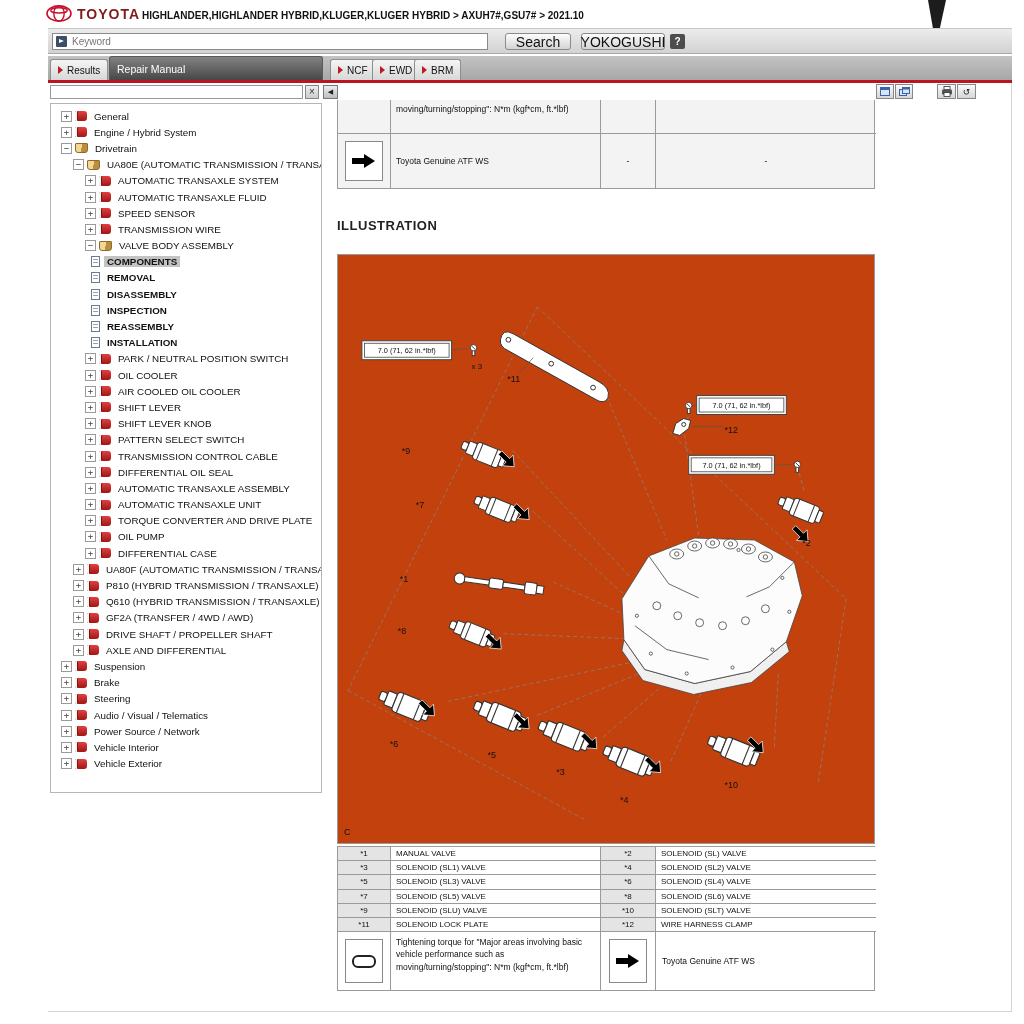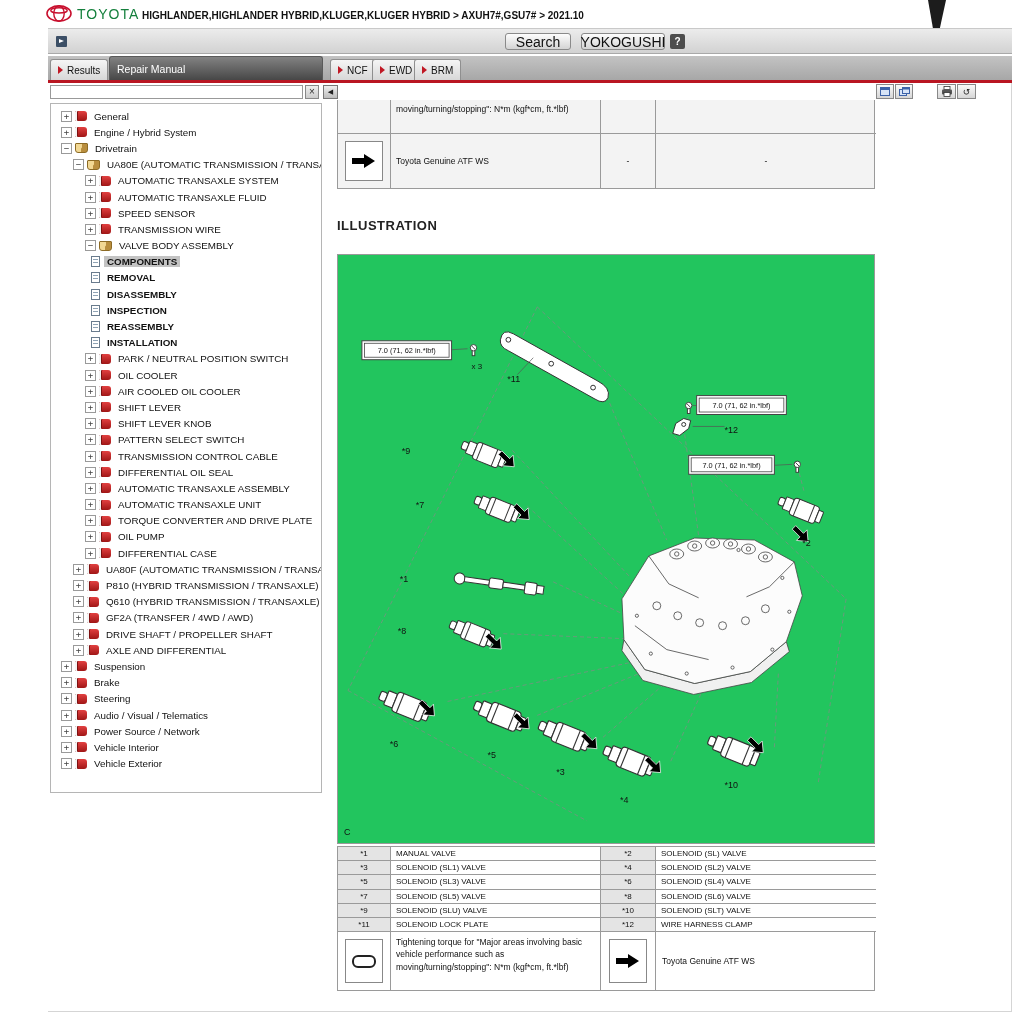--- a/index.html
+++ b/index.html
@@ -2,21 +2,21 @@
 <html><head>
 <meta charset="utf-8">
 <style>
   *{box-sizing:border-box;margin:0;padding:0;}
   body{width:1024px;height:1024px;position:relative;background:#fff;overflow:hidden;
        font-family:"Liberation Sans",sans-serif;color:#111;}
   .abs{position:absolute;}
 
   
   .logo{left:46px;top:5px;display:flex;align-items:center;gap:5px;}
-  .logo-text{color:#15803d;font-weight:normal;font-size:14px;letter-spacing:1px;}
+  .logo-text{color:#7f1d1d;font-weight:bold;font-size:14px;letter-spacing:1px;}
   .crumb{left:142px;top:10px;font-size:10px;font-weight:bold;white-space:nowrap;}
   .corner-triangle{left:928px;top:0;width:0;height:0;border-top:46px solid #1c1c1c;
        border-left:8px solid transparent;border-right:10px solid transparent;}
 
   
   .search-row{left:48px;top:28px;width:964px;height:26px;background:linear-gradient(#ececec,#d2d2d2);
        border-top:1px solid #c9c9c9;border-bottom:1px solid #a9a9a9;}
   .kw-input{position:absolute;left:4px;top:4px;width:436px;height:17px;border:1px solid #8a8a8a;
        font-size:10px;padding:0 3px 0 19px;background:#fff;font-family:inherit;}
   .kw-icon{position:absolute;left:8px;top:7px;width:11px;height:11px;background:#3c4f66;border-radius:1px;}
@@ -73,21 +73,21 @@
   .tt-row{display:grid;grid-template-columns:53px 210px 55px 220px;}
   .tt-row1>div{height:34px;border-bottom:1px solid #9a9a9a;}
   .tt-row2>div{height:54px;}
   .tt-cell{border-right:1px solid #9a9a9a;padding:3px 5px;line-height:1.5;}
   .tt-row>div:last-child{border-right:none;}
   .tt-center{display:flex;align-items:center;justify-content:center;padding:0;}
   .tt-mid{display:flex;align-items:center;}
   .arrow-box{width:38px;height:40px;border:1px solid #888;background:#fff;display:flex;align-items:center;justify-content:center;}
 
   .sec-title{left:337px;top:218px;font-size:13px;font-weight:bold;letter-spacing:0.5px;color:#222;}
-  .illus{left:337px;top:254px;width:538px;height:590px;border:1px solid #999;background:#22c55e;}
+  .illus{left:337px;top:254px;width:538px;height:590px;border:1px solid #999;background:#c2410c;}
   .svgt{font-family:"Liberation Sans",sans-serif;}
 
   
   .btable{left:337px;top:846px;width:538px;border:1px solid #9a9a9a;font-size:8px;background:#fff;}
   .pt-row{display:grid;grid-template-columns:53px 210px 55px 220px;height:14.2px;}
   .pt-row>div{border-right:1px solid #9a9a9a;border-bottom:1px solid #9a9a9a;display:flex;align-items:center;}
   .pt-row>div:last-child{border-right:none;text-align:center;}
   .pt-num{justify-content:center;background:#e4e4e4;}
   .pt-name{padding-left:5px;background:#fff;}
   .lg-row{display:grid;grid-template-columns:53px 210px 55px 220px;height:58px;font-size:8.5px;}
@@ -109,20 +109,21 @@
     <ellipse cx="13" cy="8.5" rx="12" ry="7.6" fill="none" stroke="#c8102e" stroke-width="1.6"></ellipse>
     <ellipse cx="13" cy="8.5" rx="5.2" ry="7.6" fill="none" stroke="#c8102e" stroke-width="1.4"></ellipse>
     <ellipse cx="13" cy="5.4" rx="8.2" ry="2.6" fill="none" stroke="#c8102e" stroke-width="1.4"></ellipse>
   </svg>
   <span class="logo-text">TOYOTA</span>
 </div>
 <div class="abs crumb">HIGHLANDER,HIGHLANDER HYBRID,KLUGER,KLUGER HYBRID &gt; AXUH7#,GSU7# &gt; 2021.10</div>
 <div class="abs corner-triangle"></div>
 
 <div class="abs search-row">
+  <input class="kw-input" placeholder="Keyword" style="">
   <span class="kw-icon"></span>
   <div class="gbtn btn-search">Search</div>
   <div class="gbtn btn-yoko">YOKOGUSHI</div>
   <div class="btn-help">?</div>
 </div>
 
 <div class="abs tab-band">
   <div class="tab tab-results">
     <span class="chev"></span>
     <span>Results</span>

